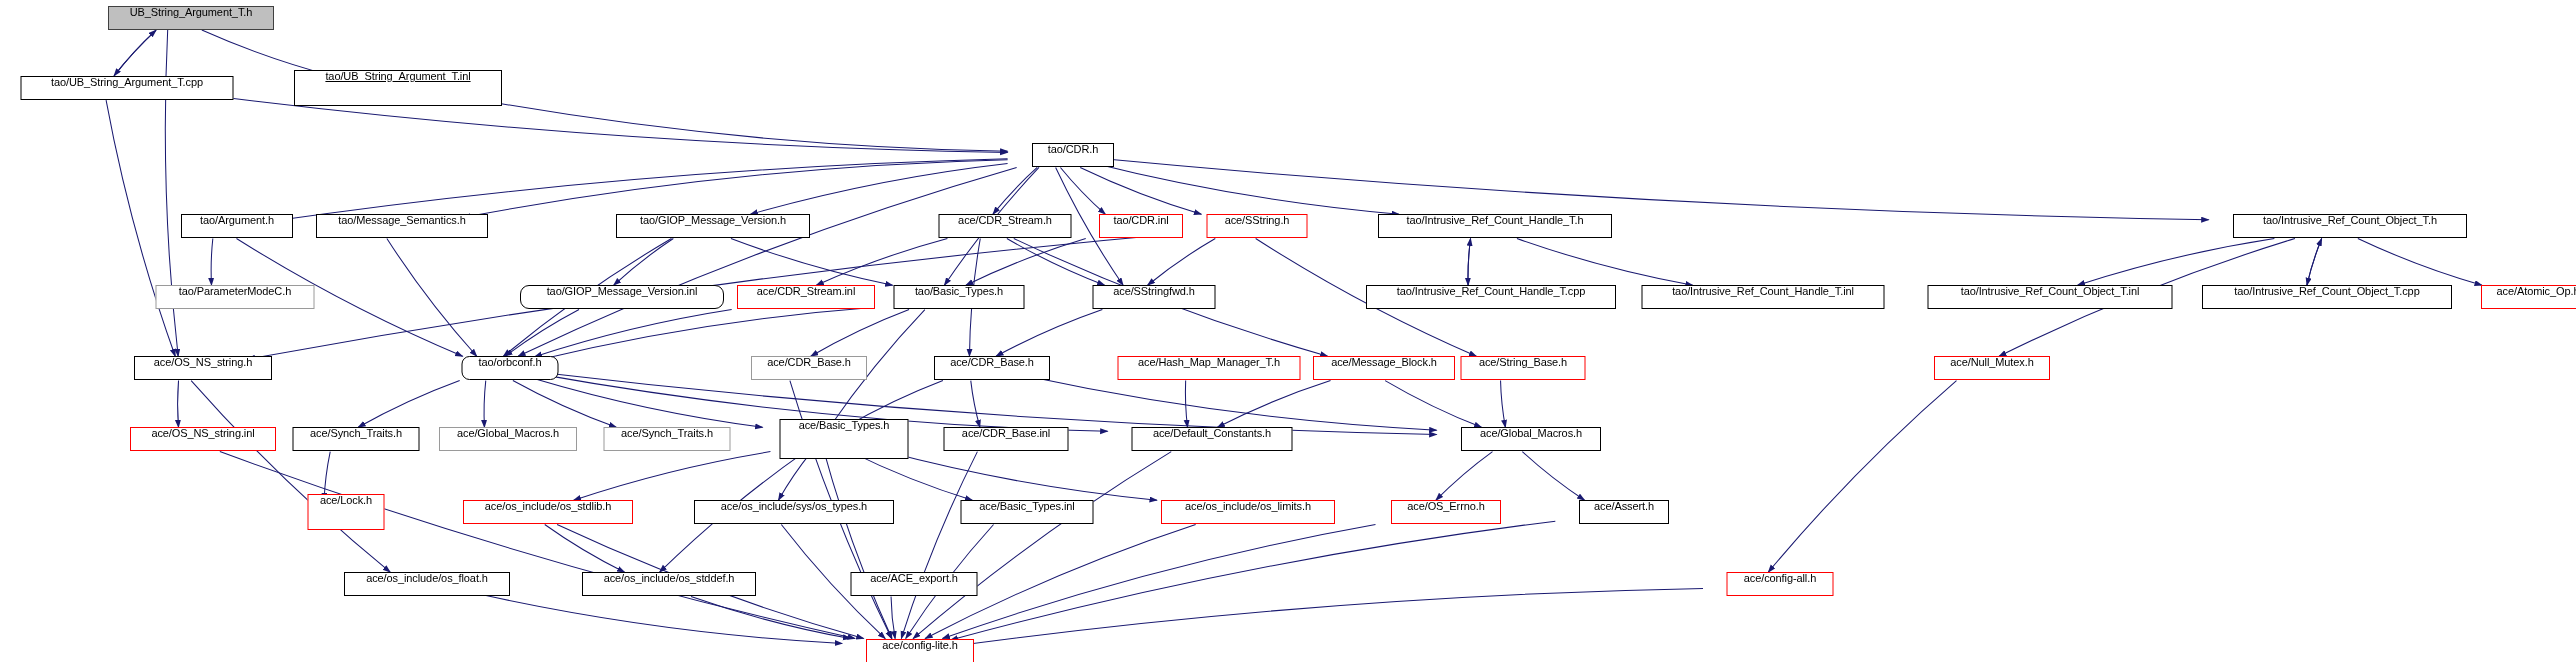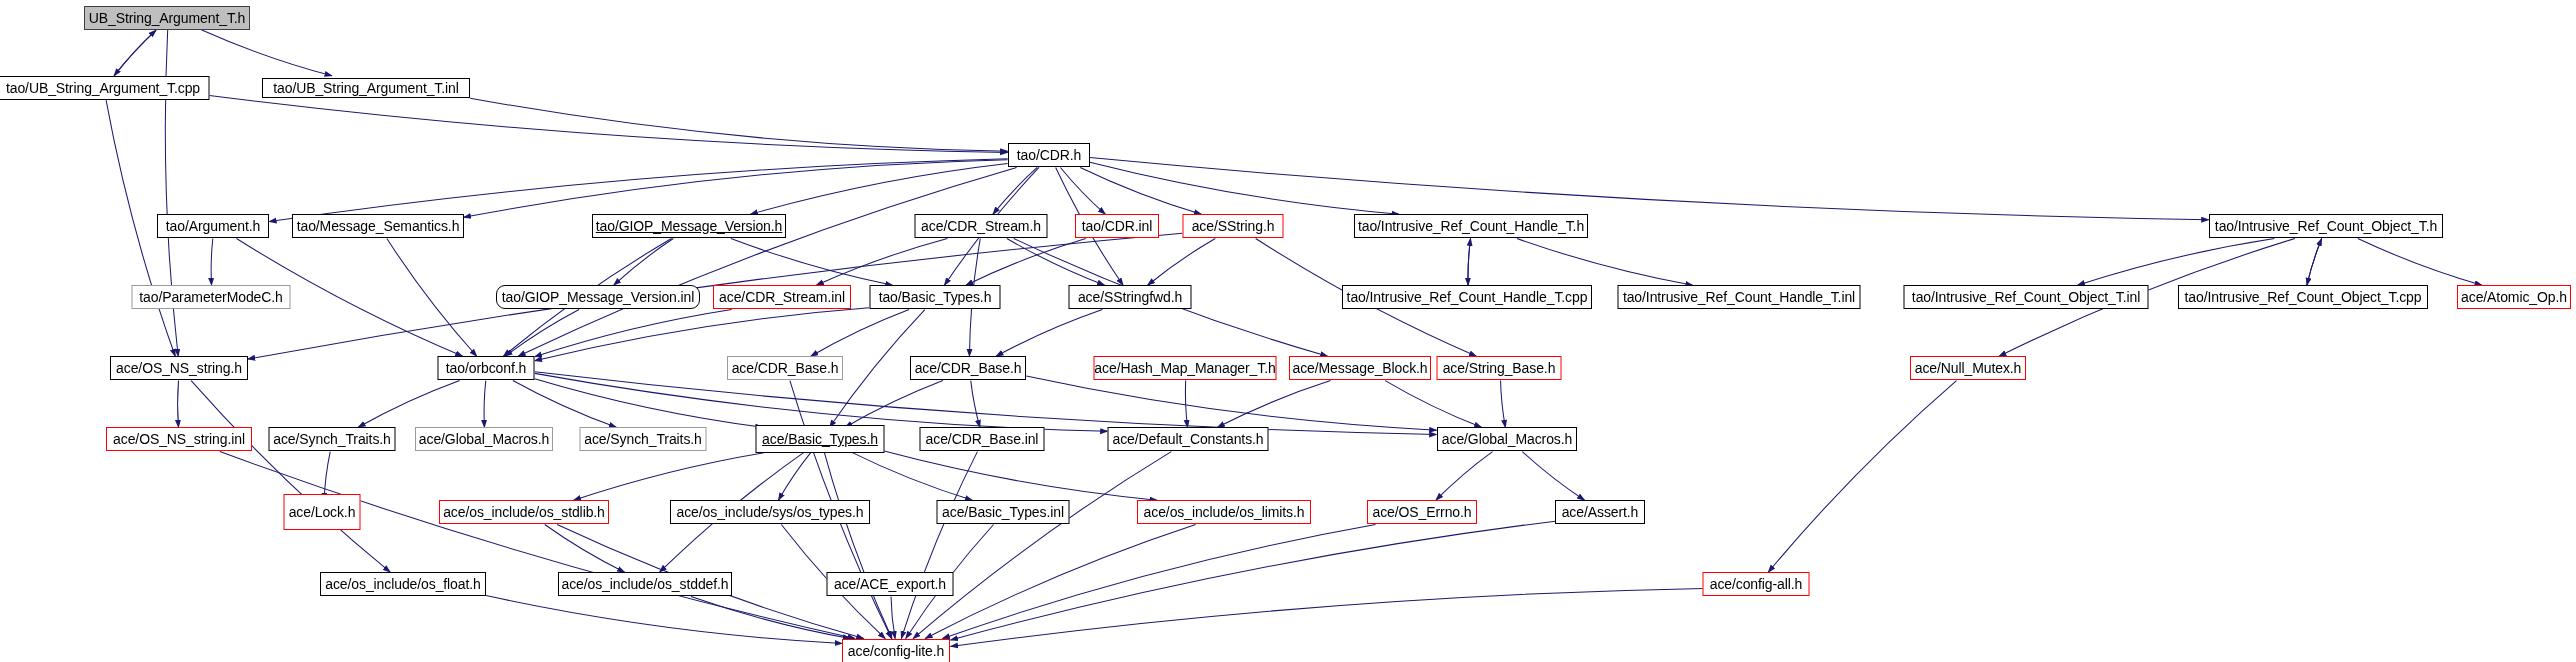--- a/index.html
+++ b/index.html
@@ -19,31 +19,32 @@
     position: absolute;
     left: 0; top: 0;
     width: 2576px;
     height: 663px;
     pointer-events: none;
   }
   .node {
     position: absolute;
     box-sizing: border-box;
     display: flex;
-    align-items: center;
+    align-items: flex-start;
     justify-content: center;
     white-space: nowrap;
     background: #ffffff;
     border: 0.9px solid #000000;
     color: #000000;
-    font-size: 14px;
+    font-size: 11px;
     line-height: 1;
     letter-spacing: -0.1px;
     padding: 0 4.7px;
     transform: translate(-50%, -50%);
+    margin-left: 24px;
   }
   .node.red   { border-color: #ff0000; }
   .node.gray  { border-color: #9a9a9a; }
   .node.root  { background: #bfbfbf; border-color: #404040; }
   .node-label { pointer-events: none; }
 </style>
 </head>
 <body>
 
 <div id="graph-root">
@@ -142,33 +143,33 @@
         <path d="M 1045.7,483.0 Q 996.9,579.7 964.3,683.0" fill="none" stroke="#191970" stroke-width="1.1" marker-end="url(#arrowhead)"></path>
       </g>
   </svg>
   <div id="nodes-layer">
       <div class="node root" style="left: 167px; top: 18px; width: 166px; height: 24px;">
         <span class="node-label">UB_String_Argument_T.h</span>
       </div>
       <div class="node" style="left: 103px; top: 88px; width: 213px; height: 24px;">
         <span class="node-label">tao/UB_String_Argument_T.cpp</span>
       </div>
-      <div class="node" style="left: 366px; top: 88px; width: 208px; height: 20px;">
+      <div class="node" style="left: 374px; top: 88px; width: 208px; height: 36px; text-decoration: underline;">
         <span class="node-label">tao/UB_String_Argument_T.inl</span>
       </div>
       <div class="node" style="left: 1049px; top: 155px; width: 82px; height: 24px;">
         <span class="node-label">tao/CDR.h</span>
       </div>
       <div class="node" style="left: 213px; top: 226px; width: 112px; height: 24px;">
         <span class="node-label">tao/Argument.h</span>
       </div>
       <div class="node" style="left: 378px; top: 226px; width: 172px; height: 24px;">
         <span class="node-label">tao/Message_Semantics.h</span>
       </div>
-      <div class="node" style="left: 689px; top: 226px; width: 194px; height: 24px; text-decoration: underline;">
+      <div class="node" style="left: 689px; top: 226px; width: 194px; height: 24px;">
         <span class="node-label">tao/GIOP_Message_Version.h</span>
       </div>
       <div class="node" style="left: 981px; top: 226px; width: 133px; height: 24px;">
         <span class="node-label">ace/CDR_Stream.h</span>
       </div>
       <div class="node red" style="left: 1117px; top: 226px; width: 84px; height: 24px;">
         <span class="node-label">tao/CDR.inl</span>
       </div>
       <div class="node red" style="left: 1233px; top: 226px; width: 101px; height: 24px;">
         <span class="node-label">ace/SString.h</span>
@@ -205,21 +206,21 @@
       </div>
       <div class="node" style="left: 2303px; top: 297px; width: 250px; height: 24px;">
         <span class="node-label">tao/Intrusive_Ref_Count_Object_T.cpp</span>
       </div>
       <div class="node red" style="left: 2514px; top: 297px; width: 114px; height: 24px;">
         <span class="node-label">ace/Atomic_Op.h</span>
       </div>
       <div class="node" style="left: 179px; top: 368px; width: 138px; height: 24px;">
         <span class="node-label">ace/OS_NS_string.h</span>
       </div>
-      <div class="node" style="left: 486px; top: 368px; width: 97px; height: 24px;">
+      <div class="node" style="left: 486px; top: 368px; width: 97px; height: 24px; border-radius: 8px;">
         <span class="node-label">tao/orbconf.h</span>
       </div>
       <div class="node gray" style="left: 785px; top: 368px; width: 116px; height: 24px;">
         <span class="node-label">ace/CDR_Base.h</span>
       </div>
       <div class="node" style="left: 968px; top: 368px; width: 116px; height: 24px;">
         <span class="node-label">ace/CDR_Base.h</span>
       </div>
       <div class="node red" style="left: 1185px; top: 368px; width: 183px; height: 24px;">
         <span class="node-label">ace/Hash_Map_Manager_T.h</span>
@@ -238,21 +239,21 @@
       </div>
       <div class="node" style="left: 332px; top: 439px; width: 127px; height: 24px;">
         <span class="node-label">ace/Synch_Traits.h</span>
       </div>
       <div class="node gray" style="left: 484px; top: 439px; width: 138px; height: 24px;">
         <span class="node-label">ace/Global_Macros.h</span>
       </div>
       <div class="node gray" style="left: 643px; top: 439px; width: 127px; height: 24px;">
         <span class="node-label">ace/Synch_Traits.h</span>
       </div>
-      <div class="node" style="left: 820px; top: 439px; width: 129px; height: 28px; text-decoration: underline;">
+      <div class="node" style="left: 820px; top: 439px; width: 129px; height: 40px;">
         <span class="node-label">ace/Basic_Types.h</span>
       </div>
       <div class="node" style="left: 982px; top: 439px; width: 125px; height: 24px;">
         <span class="node-label">ace/CDR_Base.inl</span>
       </div>
       <div class="node" style="left: 1188px; top: 439px; width: 161px; height: 24px;">
         <span class="node-label">ace/Default_Constants.h</span>
       </div>
       <div class="node" style="left: 1507px; top: 439px; width: 140px; height: 24px;">
         <span class="node-label">ace/Global_Macros.h</span>

